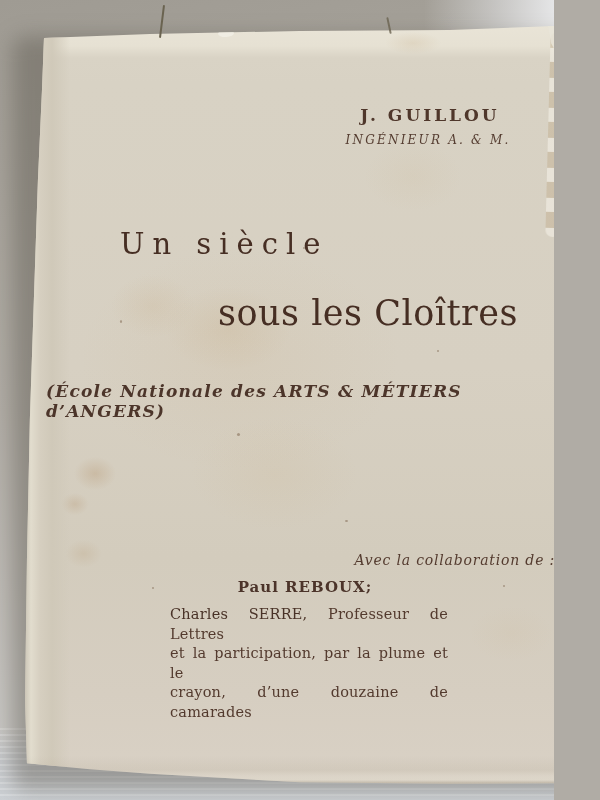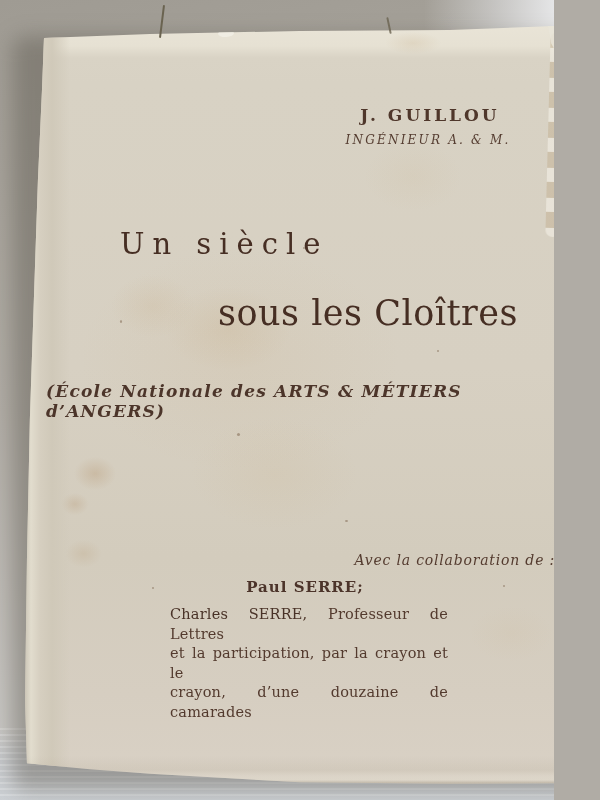--- a/index.html
+++ b/index.html
@@ -183,25 +183,25 @@
 
     <div class="print author-name">J.  GUILLOU</div>
     <div class="print author-cred">INGÉNIEUR  A.  &amp;  M.</div>
 
     <div class="print title-1">Un siècle</div>
     <div class="print title-2">sous les Cloîtres</div>
 
     <div class="print subtitle">(École Nationale des ARTS &amp; MÉTIERS d’ANGERS)</div>
 
     <div class="print collab-intro">Avec la collaboration de :</div>
-    <div class="print collab-primary">Paul SERRE;</div>
+    <div class="print collab-primary">Paul REBOUX;</div>
 
     <div class="print collab-par">
       <div class="jline"><span class="bold-name">Charles SERRE,</span><span> Professeur de Lettres</span></div>
-      <div class="jline">et la participation, par la crayon et le</div>
+      <div class="jline">et la participation, par la plume et le</div>
       <div class="jline">crayon, d’une douzaine de camarades</div>
     </div>
 
   </div>
 
   <div class="thread t1"></div>
   <div class="thread t2"></div>
 
 </div>
 

